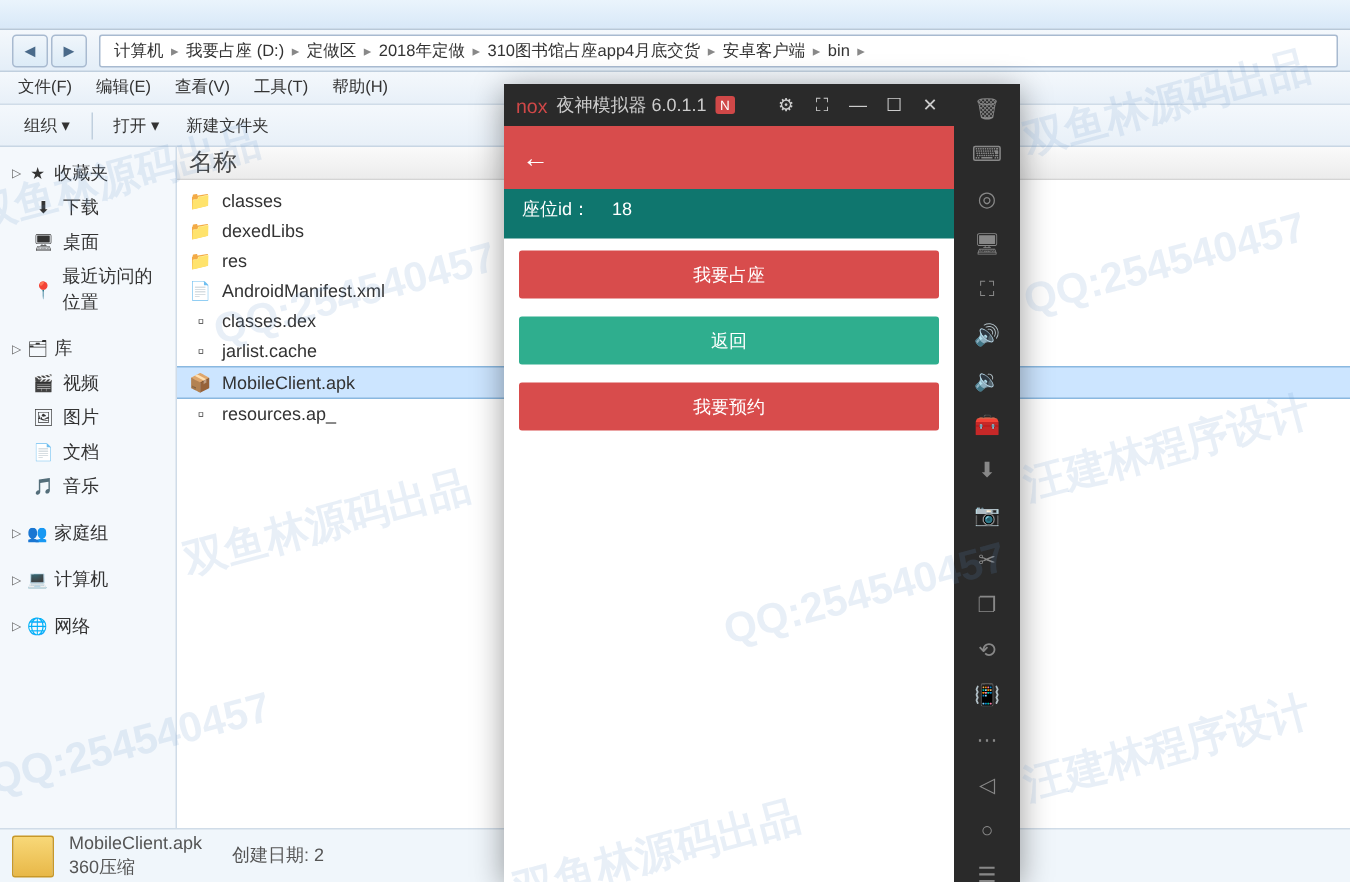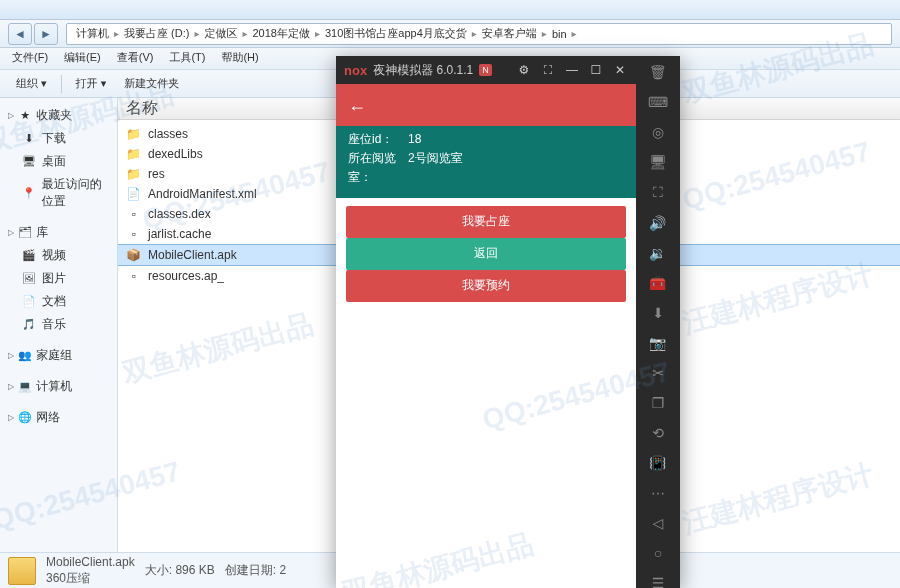--- a/index.html
+++ b/index.html
@@ -31,32 +31,32 @@
 .content{flex:1;background:#fff;position:relative}
 .col-head{height:22px;background:linear-gradient(#fafafa,#ececec);border-bottom:1px solid #d4d4d4;display:flex;align-items:center;padding:0 8px;color:#444;font-size:16px}
 .file-list{padding:4px 0}
 .file-row{display:flex;align-items:center;gap:6px;padding:2px 8px;font-size:11px;color:#333}
 .file-row.sel{background:#cce5ff;border:1px solid #8ab8e0;border-left:none;border-right:none}
 .file-ico{width:16px;height:16px;display:inline-flex;align-items:center;justify-content:center;font-size:12px}
 .folder-ico{color:#e8c068}
 .emulator{position:absolute;left:336px;top:56px;width:344px;height:532px;display:flex;background:#000;box-shadow:0 4px 20px rgba(0,0,0,0.4);z-index:50}
 .emu-main{width:300px;display:flex;flex-direction:column}
 .emu-title{height:28px;background:#2a2a2a;display:flex;align-items:center;padding:0 8px;gap:6px;color:#ccc;font-size:11px}
-.emu-logo{color:#d04848;font-weight:bold;font-size:13px}
+.emu-logo{color:#d04848;font-weight:normal;font-size:13px}
 .emu-titlebtns{margin-left:auto;display:flex;gap:8px;align-items:center}
 .emu-tbtn{width:16px;height:16px;color:#ccc;display:flex;align-items:center;justify-content:center;font-size:12px}
 .emu-badge{background:#d04848;color:#fff;padding:1px 3px;font-size:9px;border-radius:2px}
 .emu-screen{flex:1;background:#fff;display:flex;flex-direction:column}
 .app-header{height:42px;background:#d84c4c;display:flex;align-items:center;padding:0 12px;color:#fff}
 .app-back{font-size:18px;margin-right:12px}
 .app-title{flex:1;text-align:center;font-size:14px;margin-right:20px}
 .app-info{background:#0f766e;color:#fff;padding:4px 12px 10px;font-size:11px;line-height:1.6}
 .info-row{display:flex}
 .info-label{width:60px}
-.app-body{padding:8px 10px;display:flex;flex-direction:column;gap:0}
+.app-body{padding:8px 10px;display:flex;flex-direction:column;gap:12px}
 .app-btn{height:32px;display:flex;align-items:center;justify-content:center;color:#fff;font-size:12px;border-radius:2px}
 .btn-red{background:#d84c4c}
 .btn-green{background:#2fae8e}
 .emu-side{width:44px;background:#2a2a2a;display:flex;flex-direction:column;align-items:center;padding:8px 0;gap:14px}
 .side-ico{width:20px;height:20px;color:#888;display:flex;align-items:center;justify-content:center;font-size:14px}
 .status-bar{position:absolute;bottom:0;left:0;right:0;height:36px;background:#f0f6fb;border-top:1px solid #d0dce8;display:flex;align-items:center;padding:0 8px;gap:10px;font-size:11px;color:#555}
 .status-ico{width:28px;height:28px;background:linear-gradient(#f8d878,#e8b848);border:1px solid #c89828;border-radius:2px}
 .status-col{display:flex;flex-direction:column;line-height:1.3}
 </style>
 </head>
@@ -238,24 +238,20 @@
       </div>
     </div>
     <div class="emu-screen">
       <div class="app-header">
         <span class="app-back">←</span>
       </div>
       <div class="app-info" id="app-info">
           <div class="info-row">
             <span class="info-label">座位id：</span>
             <span>18</span>
-          </div>
-          <div class="info-row">
-            <span class="info-label">所在阅览室：</span>
-            <span>2号阅览室</span>
           </div>
         </div>
       <div class="app-body">
         <div class="app-btn btn-red">我要占座</div>
         <div class="app-btn btn-green">返回</div>
         <div class="app-btn btn-red">我要预约</div>
       </div>
     </div>
   </div>
   <div class="emu-side">
@@ -280,18 +276,17 @@
   </div>
 </div>
 
 <div class="status-bar">
   <div class="status-ico"></div>
   <div class="status-col">
     <span>MobileClient.apk</span>
     <span>360压缩</span>
   </div>
   <div class="status-col">
-    <span><span>大小:</span> <span>896 KB</span></span>
   </div>
   <div class="status-col">
     <span><span>创建日期:</span> <span>2</span></span>
   </div>
 </div>
 
 </body></html>

